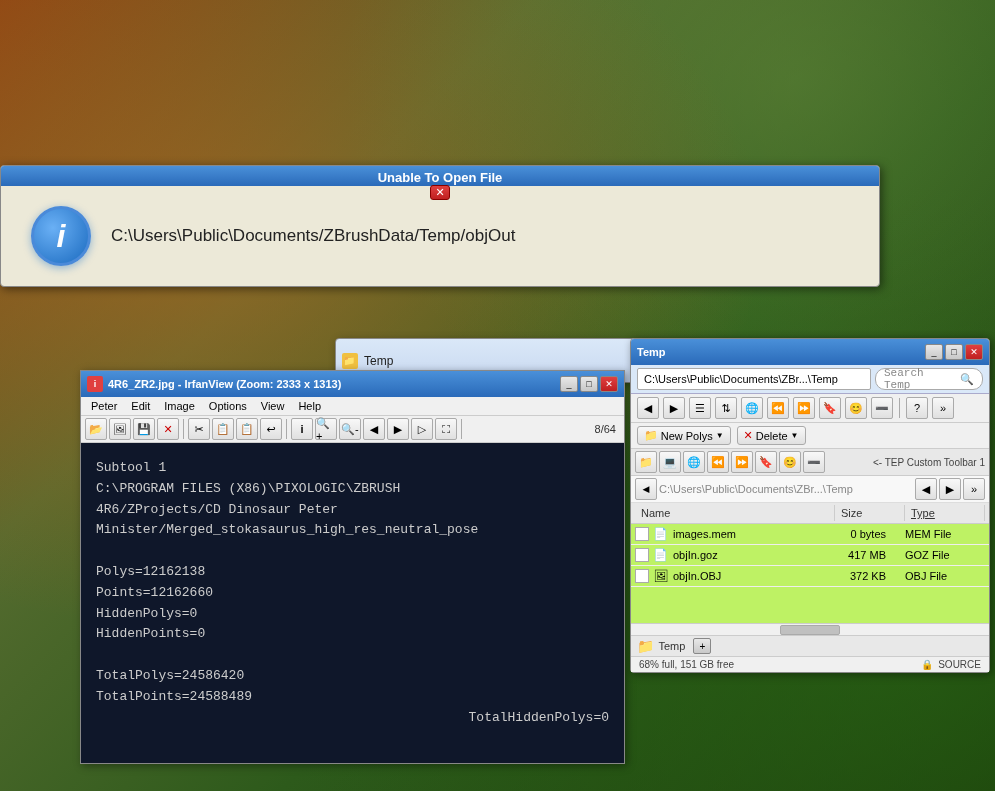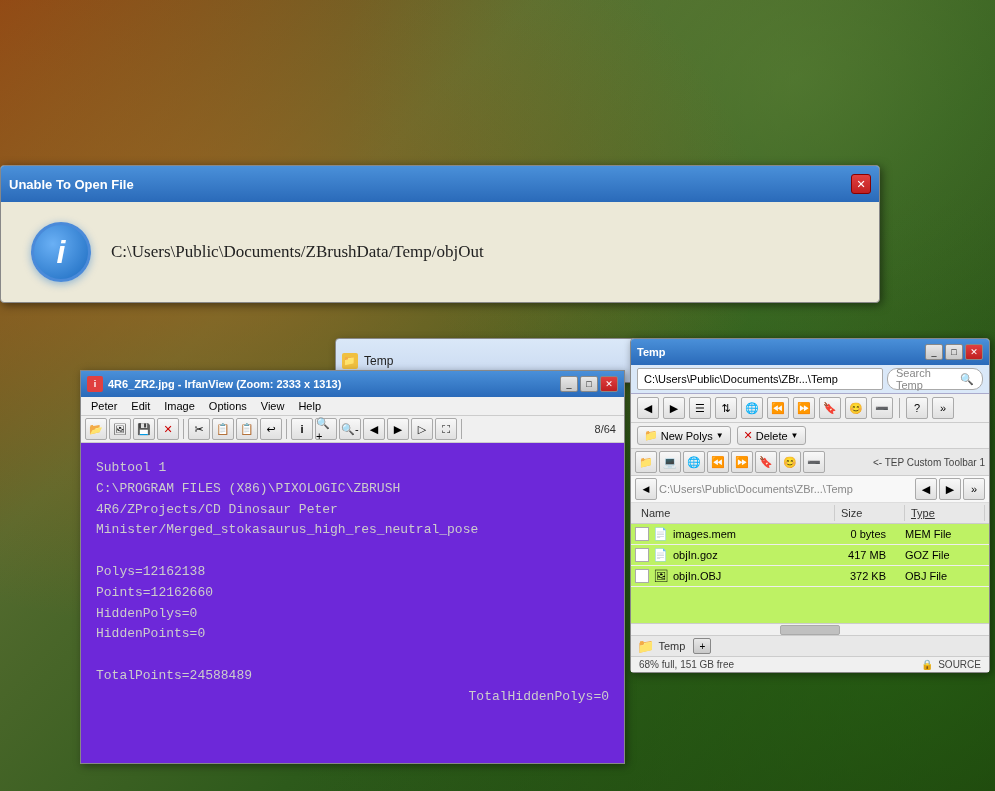--- a/index.html
+++ b/index.html
@@ -41,21 +41,22 @@
       box-shadow: 2px 2px 10px rgba(0,0,0,0.5);
       z-index: 10;
     }
     .error-titlebar {
       background: linear-gradient(to bottom, #4a90d9 0%, #2a6ab9 100%);
       padding: 4px 8px;
       display: flex;
       align-items: center;
       justify-content: space-between;
       border-radius: 3px 3px 0 0;
-      height: 36px;
+      height: 20px;
+      flex-direction: column;
     }
     .error-titlebar-title {
       color: white;
       font-size: 13px;
       font-weight: bold;
     }
     .error-close-btn {
       width: 20px;
       height: 20px;
       background: linear-gradient(to bottom, #e04040, #c02020);
@@ -87,21 +88,21 @@
       color: white;
       font-weight: bold;
       font-style: italic;
       flex-shrink: 0;
       border: 3px solid #4a8ad9;
       box-shadow: 0 2px 8px rgba(0,100,200,0.4);
     }
     .error-message {
       font-size: 17px;
       color: #222;
-      font-family: Liberation Serif, serif;
+      font-family: Liberation Sans, sans-serif;
     }
 
     
     .irfanview-window {
       position: absolute;
       top: 370px;
       left: 80px;
       width: 545px;
       background: #f0f0f0;
       border: 1px solid #888;
@@ -200,21 +201,21 @@
       margin: 0 2px;
     }
     .toolbar-count {
       margin-left: auto;
       font-size: 11px;
       color: #333;
       padding-right: 4px;
     }
 
     .irfanview-content {
-      background: #6d28d9;
+      background: #0f172a;
       height: 320px;
       padding: 15px;
       color: #e0e0e0;
       font-family: 'Courier New', monospace;
       font-size: 13px;
       line-height: 1.6;
       overflow: hidden;
     }
 
     
@@ -298,21 +299,22 @@
     }
     .search-box {
       display: flex;
       align-items: center;
       background: white;
       border: 1px solid #aaa;
       border-radius: 10px;
       padding: 2px 8px;
       height: 22px;
       gap: 4px;
-      width: 96px;
+      width: 108px;
+      font-family: Liberation Mono, monospace;
     }
     .search-text {
       font-size: 11px;
       color: #888;
       flex: 1;
     }
     .search-icon-small {
       font-size: 11px;
       color: #666;
     }
@@ -515,20 +517,21 @@
     <div style="color:#ccc;">Subtool 1</div>
     <div style="color:#ccc;">C:\PROGRAM FILES (X86)\PIXOLOGIC\ZBRUSH</div>
     <div style="color:#ccc;">4R6/ZProjects/CD Dinosaur Peter</div>
     <div style="color:#ccc;">Minister/Merged_stokasaurus_high_res_neutral_pose</div>
     <div>&nbsp;</div>
     <div style="color:#ccc;">Polys=12162138</div>
     <div style="color:#ccc;">Points=12162660</div>
     <div style="color:#ccc;">HiddenPolys=0</div>
     <div style="color:#ccc;">HiddenPoints=0</div>
     <div>&nbsp;</div>
+    <div style="color:#ccc;">TotalPolys=24586420</div>
     <div style="color:#ccc;">TotalPoints=24588489</div>
     <div style="color:#ccc;text-align:right;">TotalHiddenPolys=0</div>
   </div>
 </div>
 
 <div class="temp-folder-top">
   <div class="folder-icon-small">📁</div>
   <span class="temp-title">Temp</span>
   <div style="margin-left:auto; display:flex; gap:2px;">
     <div class="win-btn">_</div>

